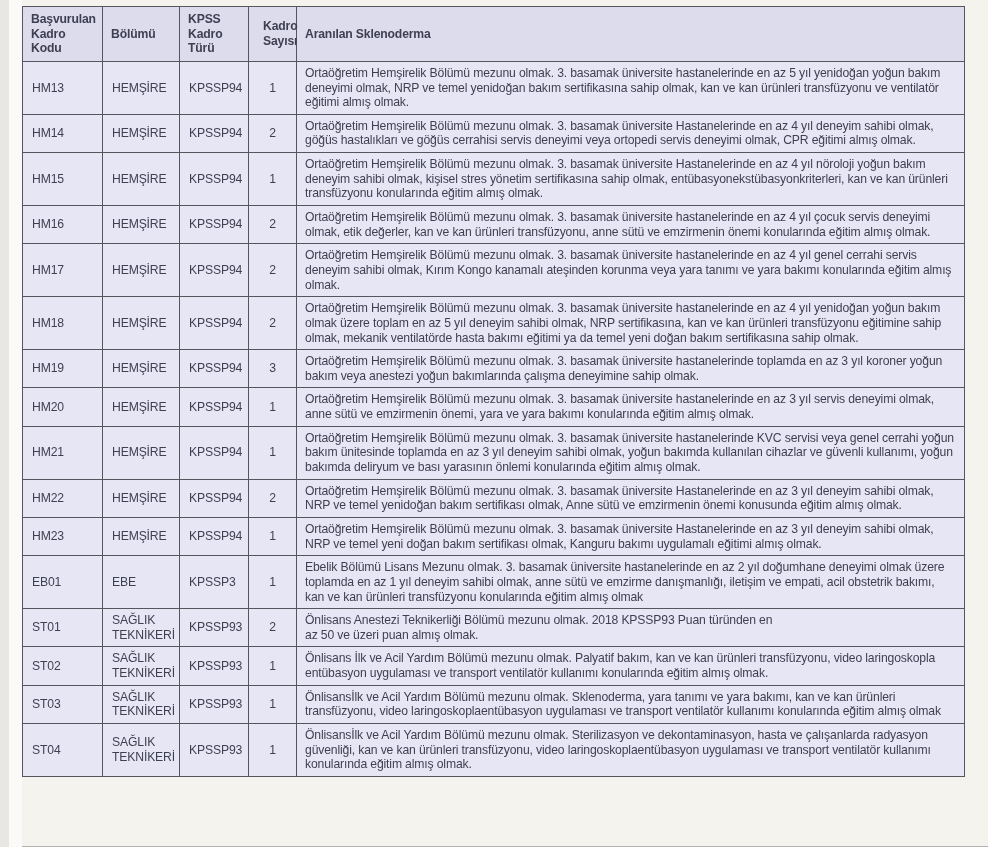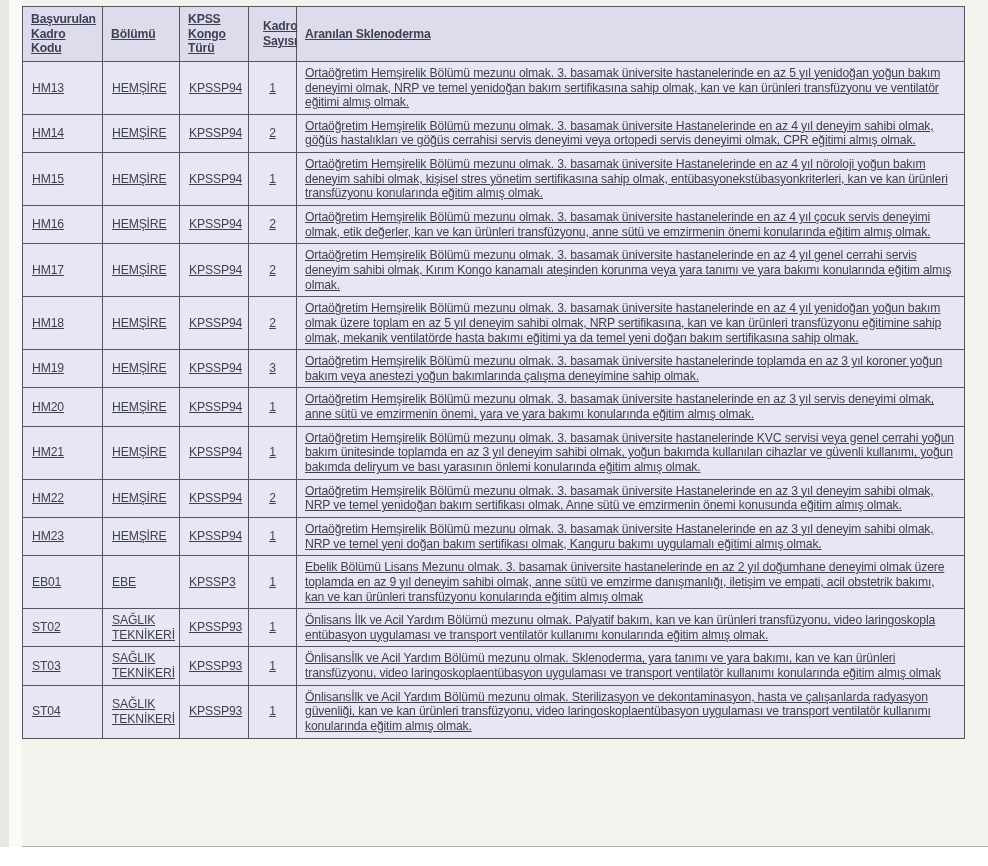--- a/index.html
+++ b/index.html
@@ -28,21 +28,21 @@
   .left-strip{
     position:absolute;left:0;top:0;width:9px;height:847px;
     background:var(--strip_bg);
   }
   .gutter{
     position:absolute;left:9px;top:0;width:13px;height:847px;
     background:var(--gutter_bg);
   }
   table.kadro{
     position:absolute;left:22px;top:6px;width:943px;
-    border-collapse:collapse;table-layout:fixed;text-decoration:underline;
+    border-collapse:collapse;table-layout:fixed;
   }
   .kadro th,.kadro td{
     border:1px solid var(--border_color);
     font-size:12.2px;line-height:1.2;letter-spacing:-0.15px;
     vertical-align:middle;
     color:var(--text_color);
   }
   .kadro th{
     background:var(--header_bg);
     text-align:left;font-weight:bold;
@@ -72,21 +72,21 @@
     <col style="width:80px">
     <col style="width:77px">
     <col style="width:69px">
     <col style="width:48px">
     <col>
   </colgroup>
   <thead>
     <tr>
       <th>Başvurulan Kadro Kodu</th>
       <th>Bölümü</th>
-      <th>KPSS Kongo Türü</th>
+      <th>KPSS Kadro Türü</th>
       <th class="center">Kadro Sayısı</th>
       <th>Aranılan Sklenoderma</th>
     </tr>
   </thead>
   <tbody>
   <tr>
     <td>HM13</td>
     <td>HEMŞİRE</td>
     <td>KPSSP94</td>
     <td class="center">1</td>
@@ -171,23 +171,31 @@
     <td>KPSSP94</td>
     <td class="center">1</td>
     <td class="req">Ortaöğretim Hemşirelik Bölümü mezunu olmak. 3. basamak üniversite Hastanelerinde en az 3 yıl deneyim sahibi olmak, NRP ve temel yeni doğan bakım sertifikası olmak, Kanguru bakımı uygulamalı eğitimi almış olmak.</td>
   </tr>
 
   <tr>
     <td>EB01</td>
     <td>EBE</td>
     <td>KPSSP3</td>
     <td class="center">1</td>
-    <td class="req">Ebelik Bölümü Lisans Mezunu olmak. 3. basamak üniversite hastanelerinde en az 2 yıl doğumhane deneyimi olmak üzere toplamda en az 9 yıl deneyim sahibi olmak, anne sütü ve emzirme danışmanlığı, iletişim ve empati, acil obstetrik bakımı, kan ve kan ürünleri transfüzyonu konularında eğitim almış olmak</td>
-  </tr>
-
+    <td class="req">Ebelik Bölümü Lisans Mezunu olmak. 3. basamak üniversite hastanelerinde en az 2 yıl doğumhane deneyimi olmak üzere toplamda en az 1 yıl deneyim sahibi olmak, anne sütü ve emzirme danışmanlığı, iletişim ve empati, acil obstetrik bakımı, kan ve kan ürünleri transfüzyonu konularında eğitim almış olmak</td>
+  </tr>
+
+  <tr>
+    <td>ST01</td>
+    <td>SAĞLIK TEKNİKERİ</td>
+    <td>KPSSP93</td>
+    <td class="center">2</td>
+    <td class="req">Önlisans Anestezi Teknikerliği Bölümü mezunu olmak. 2018 KPSSP93 Puan türünden en
+az 50 ve üzeri puan almış olmak.</td>
+  </tr>
 
   <tr>
     <td>ST02</td>
     <td>SAĞLIK TEKNİKERİ</td>
     <td>KPSSP93</td>
     <td class="center">1</td>
     <td class="req">Önlisans İlk ve Acil Yardım Bölümü mezunu olmak. Palyatif bakım, kan ve kan ürünleri transfüzyonu, video laringoskopla entübasyon uygulaması ve transport ventilatör kullanımı konularında eğitim almış olmak.</td>
   </tr>
 
   <tr>

